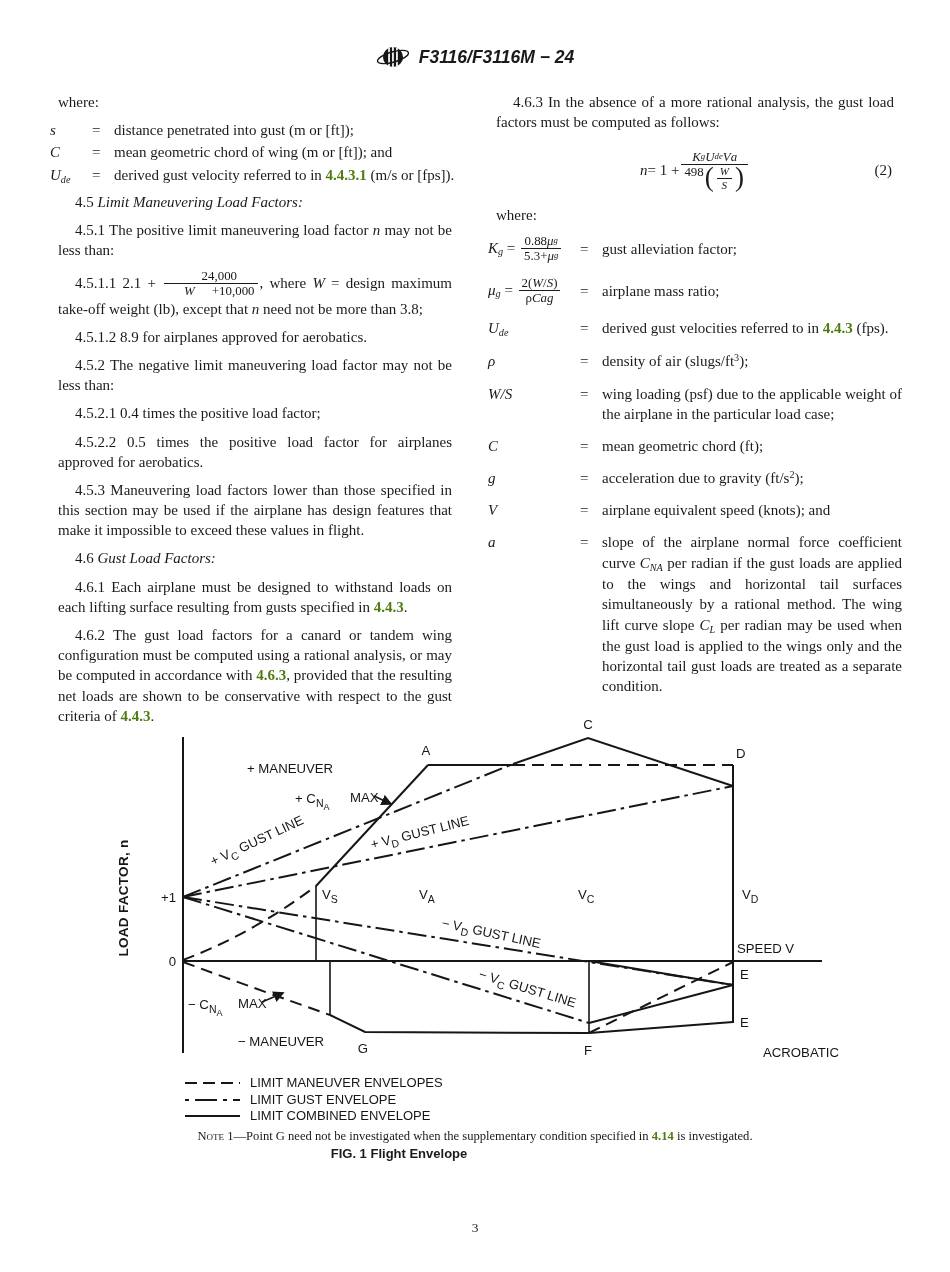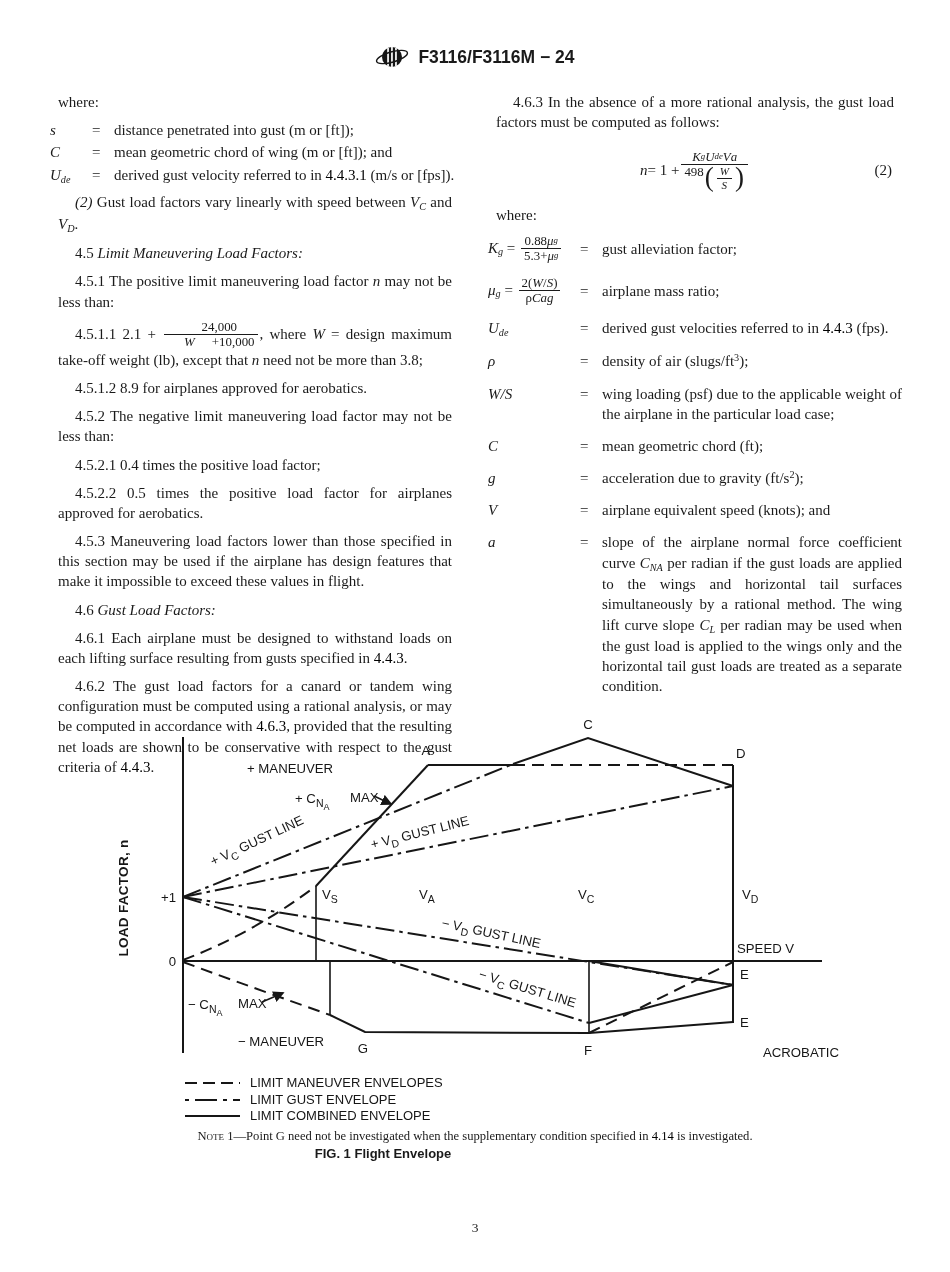--- a/index.html
+++ b/index.html
@@ -1,33 +1,33 @@
 <!DOCTYPE html>
 <html><head>
 <meta charset="utf-8">
 <style>
   html,body{margin:0;padding:0;background:#888;}
   .page{position:relative;width:950px;height:1272px;margin:0 auto;background:#ffffff;
         font-family:"Liberation Serif",serif;color:#1a1a1a;overflow:hidden;}
   
   .hdr{position:absolute;top:44px;left:0;width:100%;display:flex;justify-content:center;
        align-items:center;gap:9px;}
-  .designation{font-family:"Liberation Sans",sans-serif;font-weight:bold;font-size:17.5px;}
+  .designation{font-family:"Liberation Sans",sans-serif;font-weight:bold;font-size:17.5px;font-style:italic;}
   
   .col{position:absolute;top:92px;width:410px;font-size:15px;line-height:1.345;text-align:justify;}
   #leftcol{left:50px;}
   #rightcol{left:488px;width:414px;}
   p{margin:8px;text-indent:17px;}
   p.sect{margin-top:6px;}
   p.where{text-indent:0;margin-top:0;}
   
   .i{font-style:italic;}
   .sub{font-size:0.68em;vertical-align:-0.28em;}
   .sup{font-size:0.68em;vertical-align:0.45em;}
-  .r{color:#000000;}
+  .r{color:#4d7c0f;font-weight:bold;}
   .sc{font-variant:small-caps;}
   
   .frac{display:inline-flex;flex-direction:column;vertical-align:middle;text-align:center;
         font-size:0.86em;line-height:1.13;margin:0 2px;}
   .frac>.num{display:flex;justify-content:center;align-items:center;
              border-bottom:1.2px solid #1a1a1a;padding:0 3px;}
   .frac>.den{display:flex;justify-content:center;align-items:flex-start;padding:0 3px;}
   .bigp{font-size:2.1em;font-weight:400;line-height:0.72;margin:0 1px;align-self:center;}
   
   .deflist{display:grid;grid-template-columns:42px 22px auto;row-gap:2px;margin:2px 0;
@@ -38,21 +38,21 @@
   
   .equation{position:relative;margin:14px 0 11px;display:flex;justify-content:center;
             align-items:center;font-size:15px;min-height:48px;}
   .eqbody{display:flex;align-items:center;}
   .eqnum{position:absolute;right:10px;top:50%;transform:translateY(-50%);}
   
   .figurewrap{position:absolute;left:88px;top:713px;width:792px;height:416px;}
   .figurewrap svg{font-family:"Liberation Sans",sans-serif;}
   
   .note{position:absolute;top:1129px;left:40px;width:870px;text-align:center;font-size:12.6px;}
-  .caption{position:absolute;top:1146px;left:0;width:766px;text-align:center;
+  .caption{position:absolute;top:1146px;left:16px;width:766px;text-align:center;
            font-family:"Liberation Sans",sans-serif;font-weight:bold;font-size:13px;}
   .pageno{position:absolute;top:1220px;left:0;width:950px;text-align:center;font-size:13.5px;}
 </style>
 </head>
 <body>
 
 <div class="page">
 
   <div class="hdr">
     <span style="display:inline-block;line-height:0;">
@@ -73,21 +73,20 @@
       <span class="term"><span class="i">s</span></span>
       <span class="eq">=</span>
       <span class="def"><span>distance penetrated into gust (m or [ft]);</span></span>
       <span class="term"><span class="i">C</span></span>
       <span class="eq">=</span>
       <span class="def"><span>mean geometric chord of wing (m or [ft]); and</span></span>
       <span class="term"><span class="i">U</span><span class="i sub">de</span></span>
       <span class="eq">=</span>
       <span class="def"><span>derived gust velocity referred to in </span><span class="r">4.4.3.1</span><span> (m/s or [fps]).</span></span>
     </div>
-    <p class="sect"><span class="i">(2) </span><span>Gust load factors vary linearly with speed between </span><span class="i">V</span><span class="i sub">C</span><span> and </span><span class="i">V</span><span class="i sub">D</span><span>.</span></p>
     <p class="sect"><span>4.5 </span><span class="i">Limit Maneuvering Load Factors:</span></p>
     <p class="sect"><span>4.5.1 The positive limit maneuvering load factor </span><span class="i">n</span><span> may not be less than:</span></p>
     <p class="sect"><span>4.5.1.1 2.1 + </span><span class="frac">
           <span class="num">
             <span>24,000</span>
           </span>
           <span class="den">
             <span class="i">W</span>
             <span>+10,000</span>
           </span>

